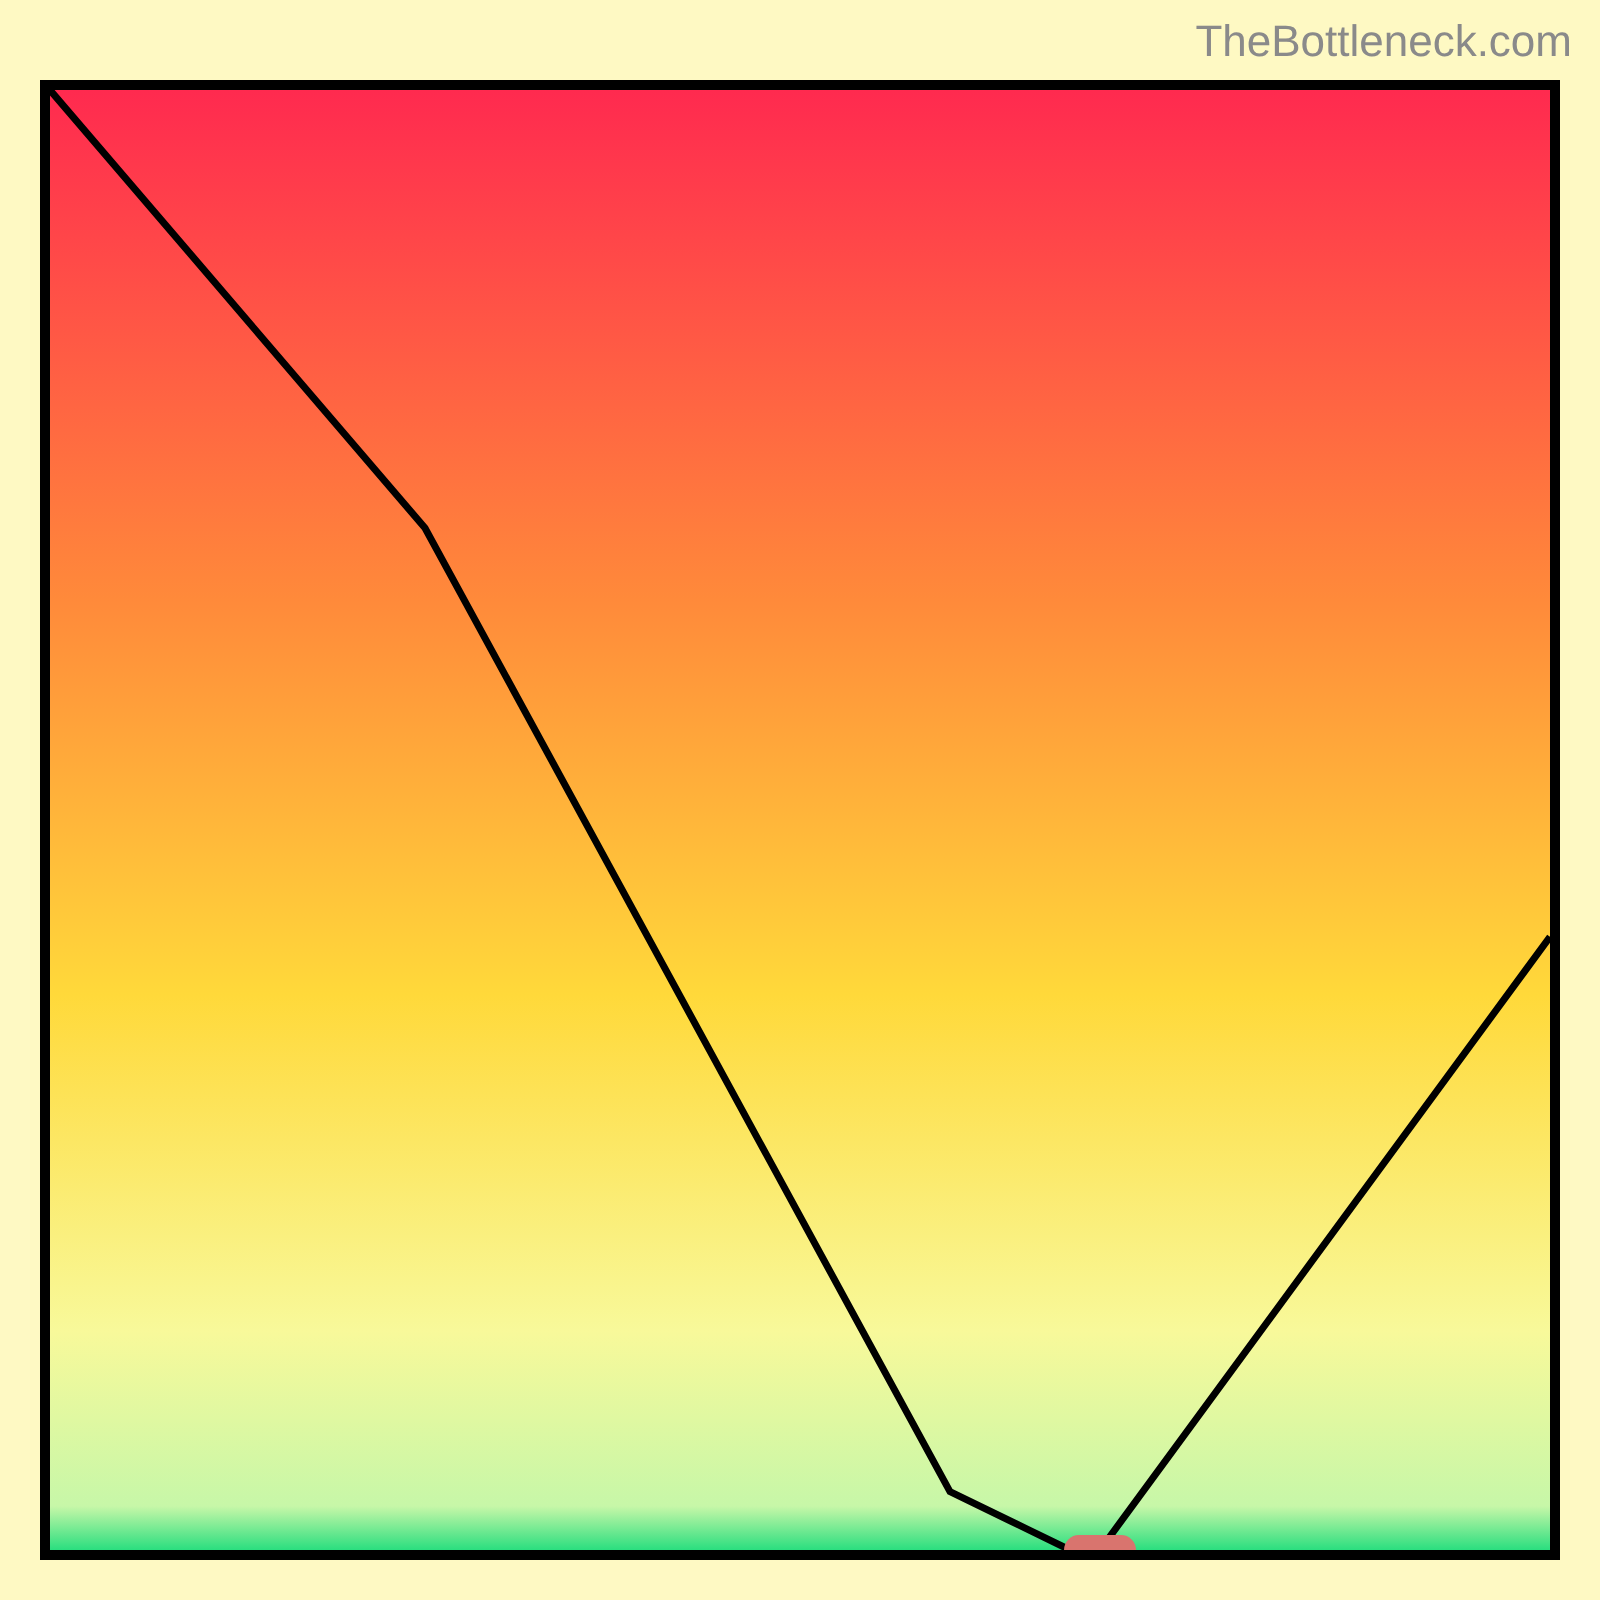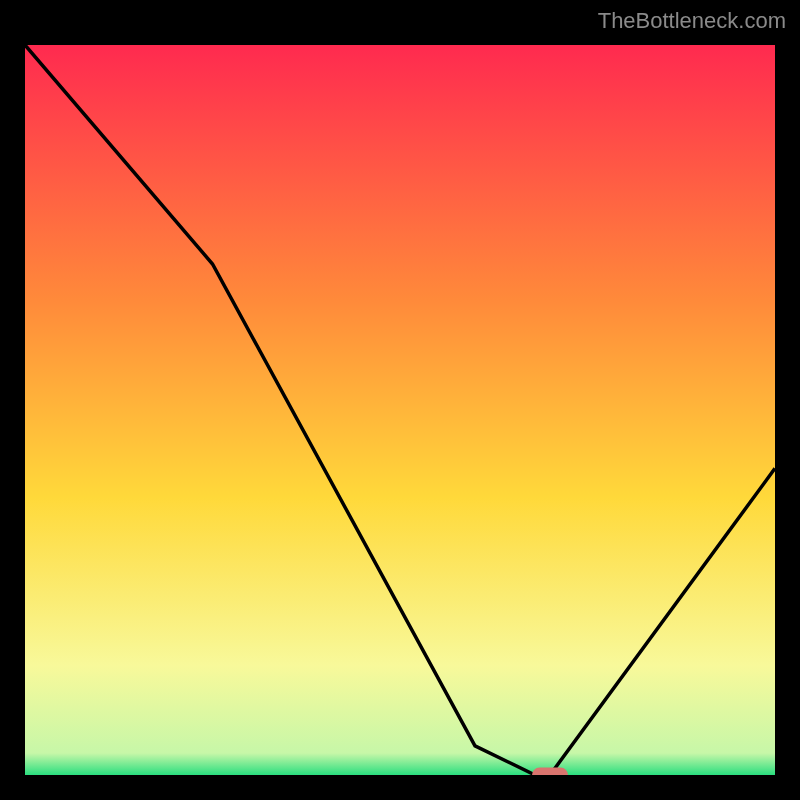--- a/index.html
+++ b/index.html
@@ -1,16 +1,16 @@
 <!DOCTYPE html>
 <html><head>
 <meta charset="utf-8">
 <style>
 body { margin: 0; padding: 0; background: #fff; }
-.container { width: 800px; height: 800px; position: relative; background: #000000; }
+.container { width: 800px; height: 800px; position: relative; background: #fef9c3; }
 .watermark { position: absolute; top: 8px; right: 14px; font-family: Arial, sans-serif; font-size: 22px; color: #8a8a8a; font-weight: 500; }
 .plot-outer { position: absolute; left: 20px; top: 40px; width: 760px; height: 740px; border: 5px solid #000; background: #fff; box-sizing: border-box; }
 .plot-inner { position: absolute; left: 0; top: 0; width: 100%; height: 100%; overflow: hidden; }
 svg.curve { position: absolute; left: 0; top: 0; width: 100%; height: 100%; }
 .marker { position: absolute; width: 36px; height: 15px; border-radius: 8px; background: #d9746e; transform: translate(-50%, -50%); }
 </style>
 </head>
 <body>
 
 <div class="container">

